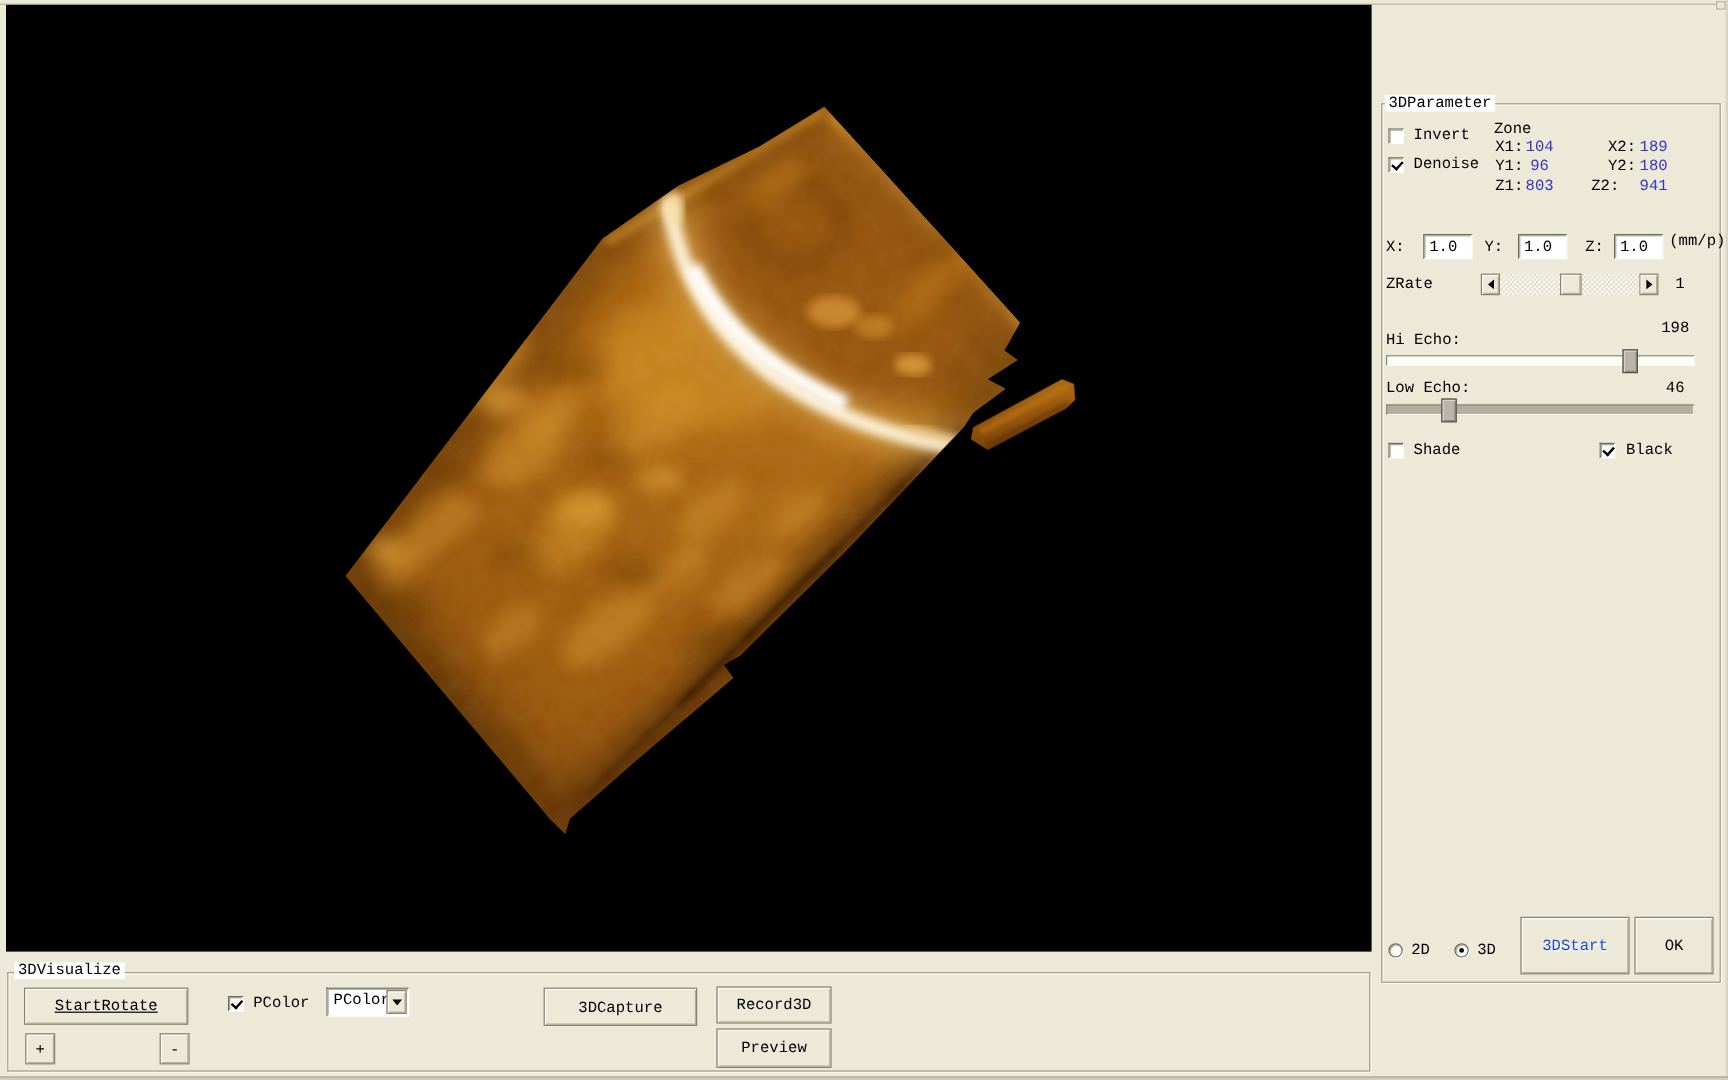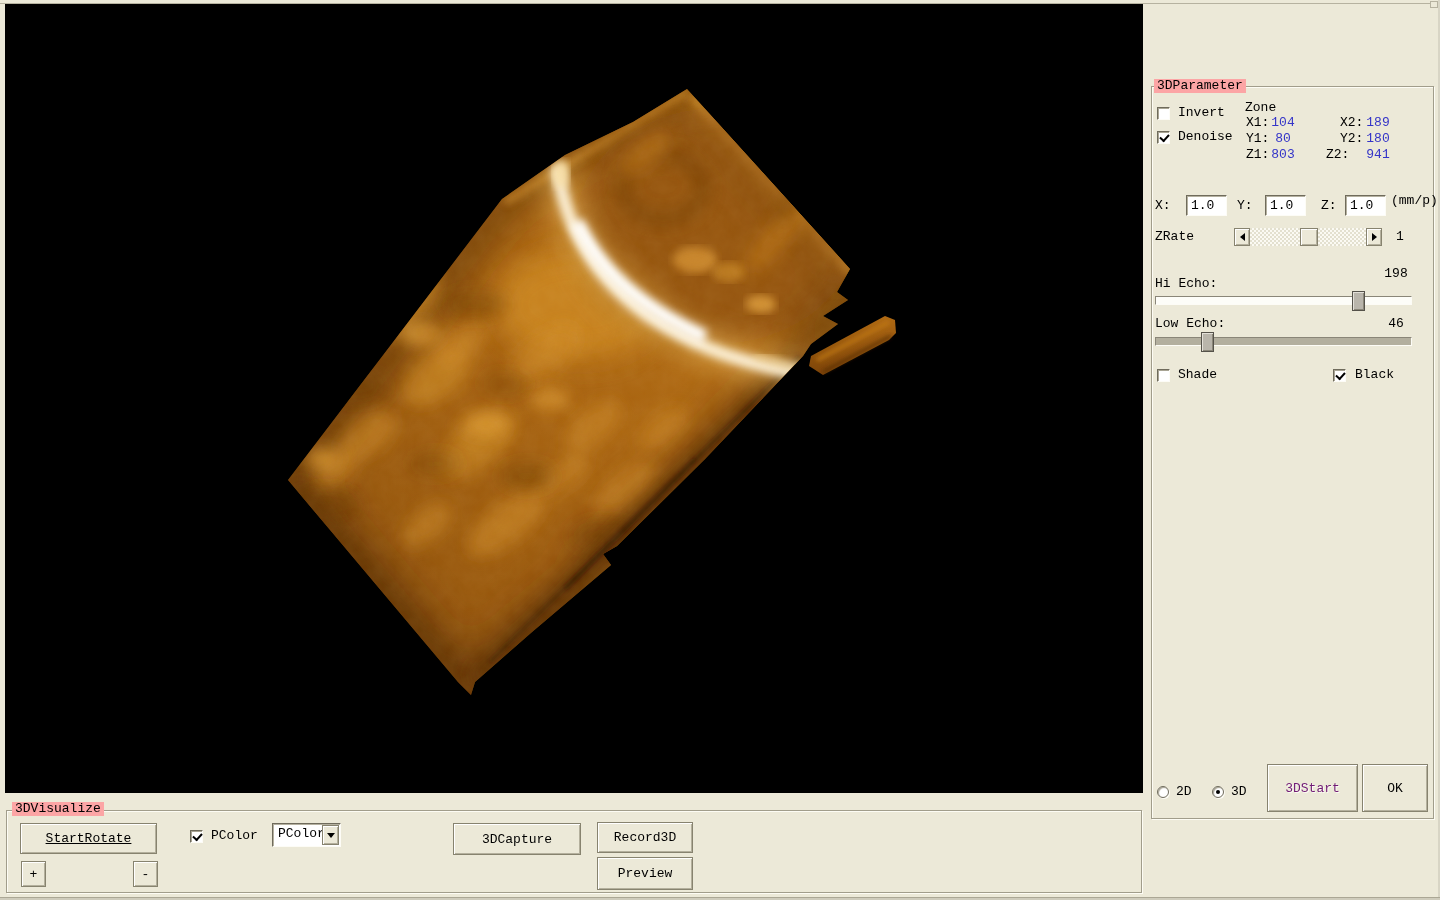--- a/index.html
+++ b/index.html
@@ -14,26 +14,26 @@
   .value-blue{color:#3434c8;}
   .right-align{text-align:center;}
 
   
   .btn{
     position:absolute;background:#ece9d8;border:1px solid #87836f;
     box-shadow:inset 1px 1px 0 #ffffff, inset -1px -1px 0 #b4b09d;
     display:flex;align-items:center;justify-content:center;
     font-family:inherit;font-size:13px;color:#000;box-sizing:border-box;cursor:default;
   }
-  .btn.disabled{color:#701a75;text-shadow:1px 1px 0 #fcfbf5;}
+  .btn.disabled{color:#1d4ed8;text-shadow:1px 1px 0 #fcfbf5;}
   .groupbox{
     position:absolute;border:1px solid #a19d8b;box-sizing:border-box;
     box-shadow:inset 1px 1px 0 #fdfcf4, 1px 1px 0 #fdfcf4;
   }
-  .grouptitle{position:absolute;background:#fca5a5;padding:0 3px;line-height:14px;z-index:3;}
+  .grouptitle{position:absolute;background:#ffffff;padding:0 3px;line-height:14px;z-index:3;}
   .checkbox{
     position:absolute;width:13px;height:13px;background:#fff;box-sizing:border-box;
     border:1px solid;border-color:#6f6b5c #fdfcf6 #fdfcf6 #6f6b5c;
     box-shadow:inset 1px 1px 0 #a9a594;
   }
   .check-icon{
     position:absolute;left:2px;top:2px;width:7px;height:4px;
     border-left:2px solid #000;border-bottom:2px solid #000;transform:rotate(-48deg);
   }
   .radio{
@@ -230,21 +230,21 @@
     <span class="check-icon"></span>
   </span>
   <span class="label" style="left:32px;top:130px;">Denoise</span>
 
   <span class="label" style="left:99px;top:101px;">Zone</span>
   <span class="label" style="left:100px;top:116px;">X1:</span>
   <span class="label value-blue right-align" style="left:115px;top:116px;width:44px;">104</span>
   <span class="label" style="left:194px;top:116px;">X2:</span>
   <span class="label value-blue right-align" style="left:210px;top:116px;width:44px;">189</span>
   <span class="label" style="left:100px;top:132px;">Y1:</span>
-  <span class="label value-blue right-align" style="left:115px;top:132px;width:44px;">80</span>
+  <span class="label value-blue right-align" style="left:115px;top:132px;width:44px;">96</span>
   <span class="label" style="left:194px;top:132px;">Y2:</span>
   <span class="label value-blue right-align" style="left:210px;top:132px;width:44px;">180</span>
   <span class="label" style="left:100px;top:148px;">Z1:</span>
   <span class="label value-blue right-align" style="left:115px;top:148px;width:44px;">803</span>
   <span class="label" style="left:180px;top:148px;">Z2:</span>
   <span class="label value-blue right-align" style="left:210px;top:148px;width:44px;">941</span>
 
   <span class="label" style="left:9px;top:199px;">X:</span>
   <input class="field" style="left: 40px; top: 195px; width: 41px; height: 21px;" value="1.0">
   <span class="label" style="left:91px;top:199px;">Y:</span>

